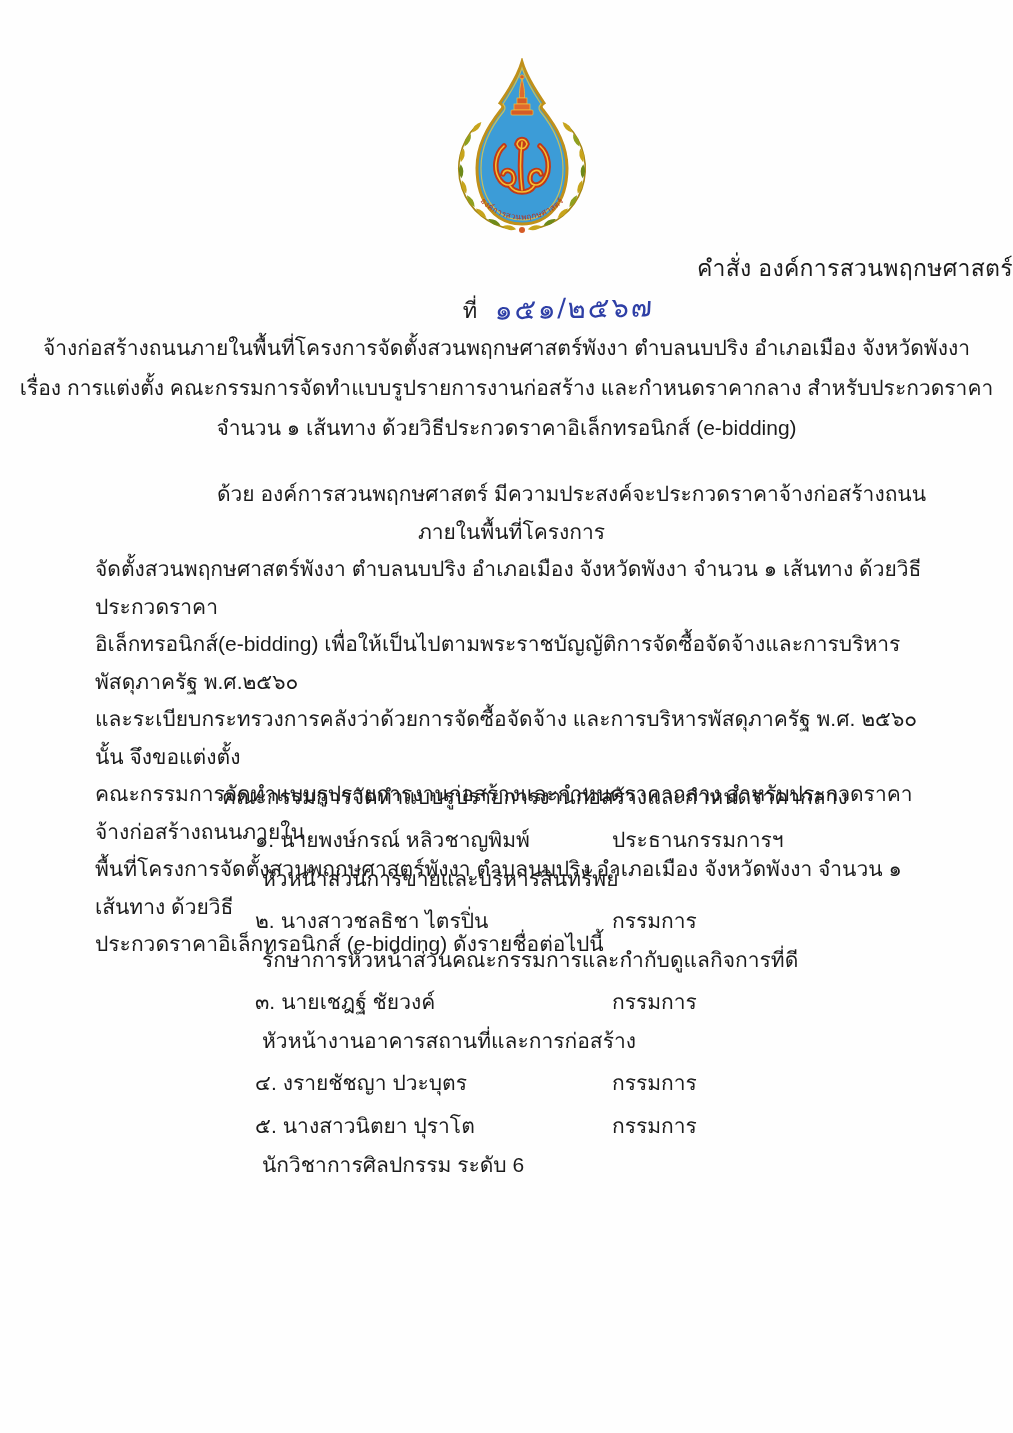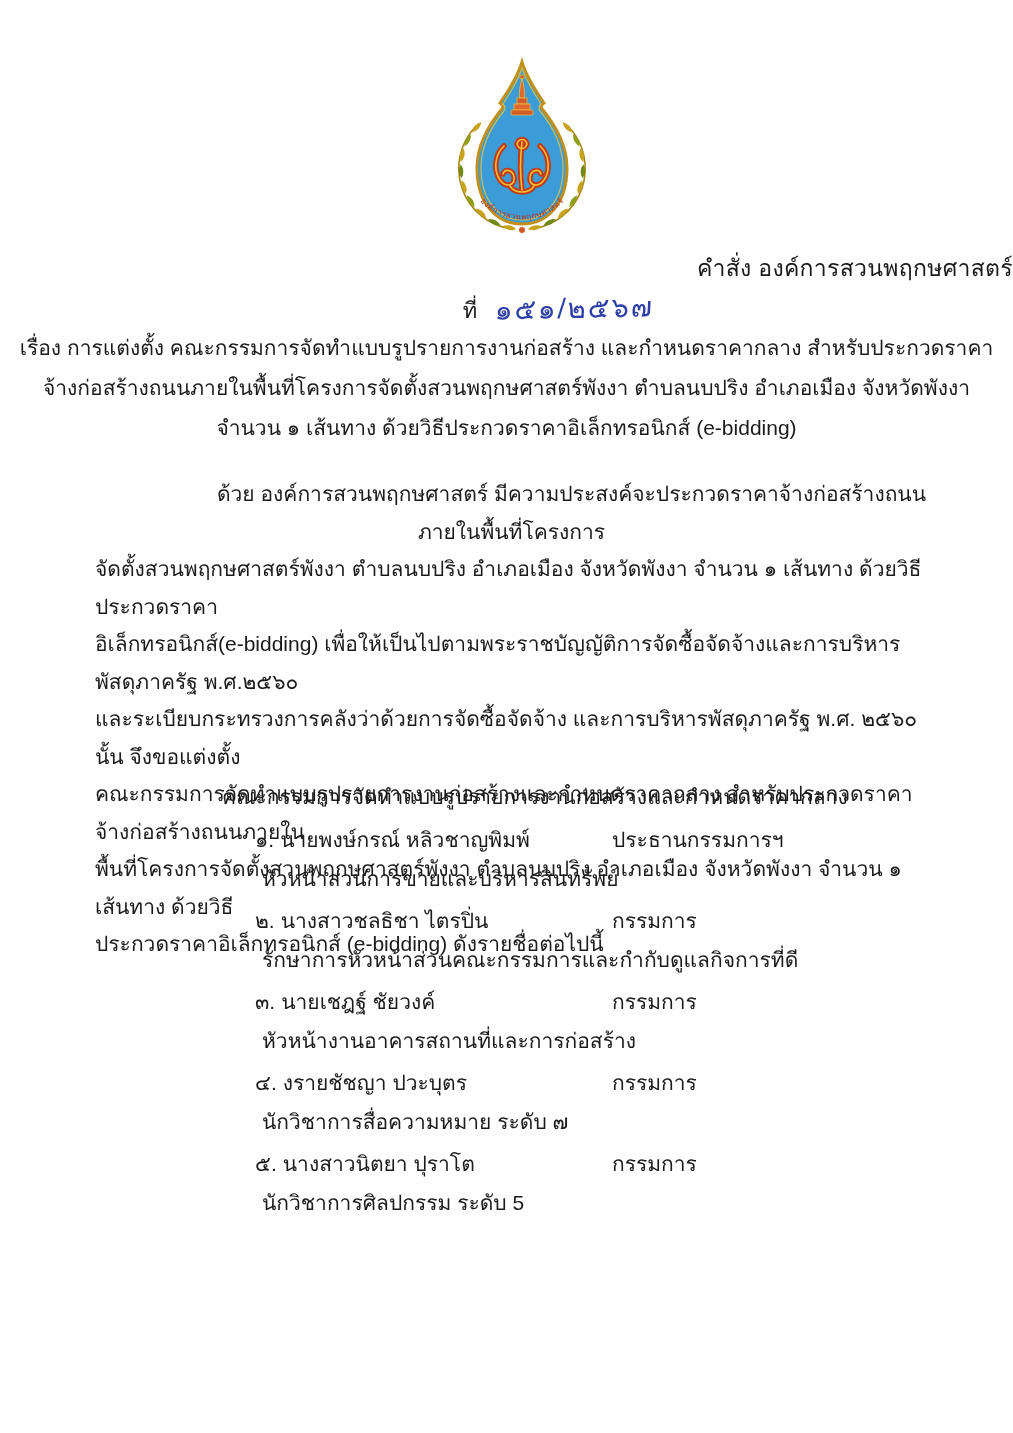--- a/index.html
+++ b/index.html
@@ -115,22 +115,22 @@
   </div>
 
   <div class="doc-title">คำสั่ง องค์การสวนพฤกษศาสตร์</div>
 
   <div class="order-no">
     <span>ที่</span>
     <span class="handwritten">๑๕๑/๒๕๖๗</span>
   </div>
 
   <div class="subject">
+    <div>จ้างก่อสร้างถนนภายในพื้นที่โครงการจัดตั้งสวนพฤกษศาสตร์พังงา ตำบลนบปริง อำเภอเมือง จังหวัดพังงา</div>
     <div>เรื่อง การแต่งตั้ง คณะกรรมการจัดทำแบบรูปรายการงานก่อสร้าง และกำหนดราคากลาง สำหรับประกวดราคา</div>
-    <div>จ้างก่อสร้างถนนภายในพื้นที่โครงการจัดตั้งสวนพฤกษศาสตร์พังงา ตำบลนบปริง อำเภอเมือง จังหวัดพังงา</div>
     <div>จำนวน ๑ เส้นทาง ด้วยวิธีประกวดราคาอิเล็กทรอนิกส์ (e-bidding)</div>
   </div>
 
   <div class="body-par">
     <div class="indent">ด้วย องค์การสวนพฤกษศาสตร์ มีความประสงค์จะประกวดราคาจ้างก่อสร้างถนนภายในพื้นที่โครงการ</div>
     <div>จัดตั้งสวนพฤกษศาสตร์พังงา ตำบลนบปริง อำเภอเมือง จังหวัดพังงา จำนวน ๑ เส้นทาง ด้วยวิธีประกวดราคา</div>
     <div>อิเล็กทรอนิกส์(e-bidding) เพื่อให้เป็นไปตามพระราชบัญญัติการจัดซื้อจัดจ้างและการบริหารพัสดุภาครัฐ พ.ศ.๒๕๖๐</div>
     <div>และระเบียบกระทรวงการคลังว่าด้วยการจัดซื้อจัดจ้าง และการบริหารพัสดุภาครัฐ พ.ศ. ๒๕๖๐ นั้น จึงขอแต่งตั้ง</div>
     <div>คณะกรรมการจัดทำแบบรูปรายการงานก่อสร้างและกำหนดราคากลาง สำหรับประกวดราคาจ้างก่อสร้างถนนภายใน</div>
     <div>พื้นที่โครงการจัดตั้งสวนพฤกษศาสตร์พังงา ตำบลนบปริง อำเภอเมือง จังหวัดพังงา จำนวน ๑ เส้นทาง ด้วยวิธี</div>
@@ -162,25 +162,24 @@
         <span class="m-role">กรรมการ</span>
       </div>
       <div class="m-pos">หัวหน้างานอาคารสถานที่และการก่อสร้าง</div>
     </div>
 
     <div class="member">
       <div class="m-row">
         <span class="m-no">๔.</span><span>งรายชัชญา ปวะบุตร</span>
         <span class="m-role">กรรมการ</span>
       </div>
-      <div class="m-pos">นักวิชาการสื่อความหมาย ระดับ ๗</div>
     </div>
 
     <div class="member">
       <div class="m-row">
         <span class="m-no">๕.</span><span>นางสาวนิตยา ปุราโต</span>
         <span class="m-role">กรรมการ</span>
       </div>
-      <div class="m-pos">นักวิชาการศิลปกรรม ระดับ 5</div>
+      <div class="m-pos">นักวิชาการศิลปกรรม ระดับ 6</div>
     </div>
   </div>
 
 </div>
 
 </body></html>

